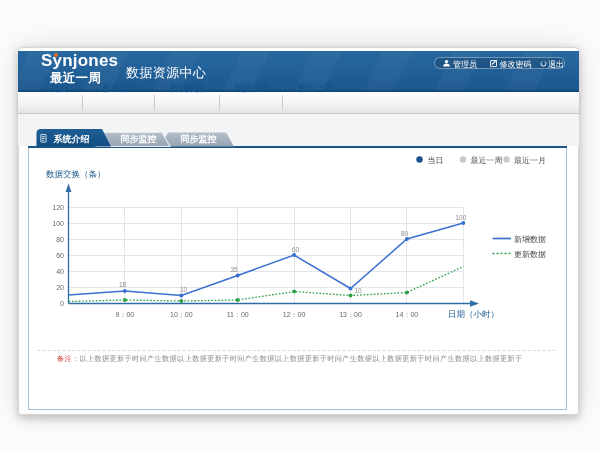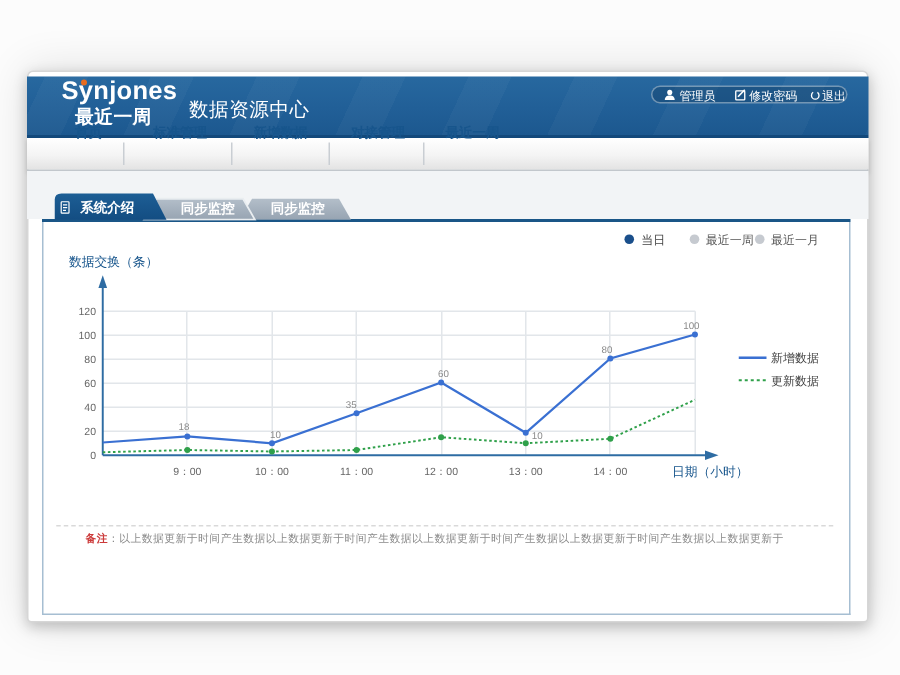--- a/index.html
+++ b/index.html
@@ -24,21 +24,21 @@
   .nav { left:18px; top:92px; width:561px; height:22px;
     background:linear-gradient(180deg,#ffffff 0%,#f4f4f4 55%,#e3e3e3 100%);
     border-bottom:1px solid #c2c7cc; box-shadow:0 2px 3px rgba(0,0,0,.10); }
   .navitem { position:absolute; top:82px; font-size:9px; font-weight:bold; color:#17558c; }
   .navsep { position:absolute; top:3px; width:1px; height:15px; background:#c9ced3; }
   .tabarea { left:18px; top:114px; width:561px; height:32px; background:#f2f4f6; }
   .blueline { left:28px; top:146px; width:539px; height:2px; background:#1a5687; }
   .panel { left:28px; top:148px; width:539px; height:262px; background:#fff;
     border:1px solid #a6bed2; border-top:none; }
   .note { left:57px; top:354px; font-size:7.2px; letter-spacing:0.32px; color:#8a8a8a; white-space:nowrap; }
-  .note b { color:#cc3a3a; font-weight:bold; }
+  .note b { color:#cc3a3a; font-weight:normal; }
   svg { position:absolute; }
   svg text { font-family:"Liberation Sans", sans-serif; }
 </style>
 </head>
 <body>
 <div class="abs win"></div>
 <div class="abs hdr">
     <div class="streaks"></div>
   </div>
 <div class="abs logo1">S<span style="position:relative;">y<span style="position:absolute;left:1px;top:2px;width:4px;height:4px;background:#e86c1f;border-radius:50%;"></span></span>njones</div>

